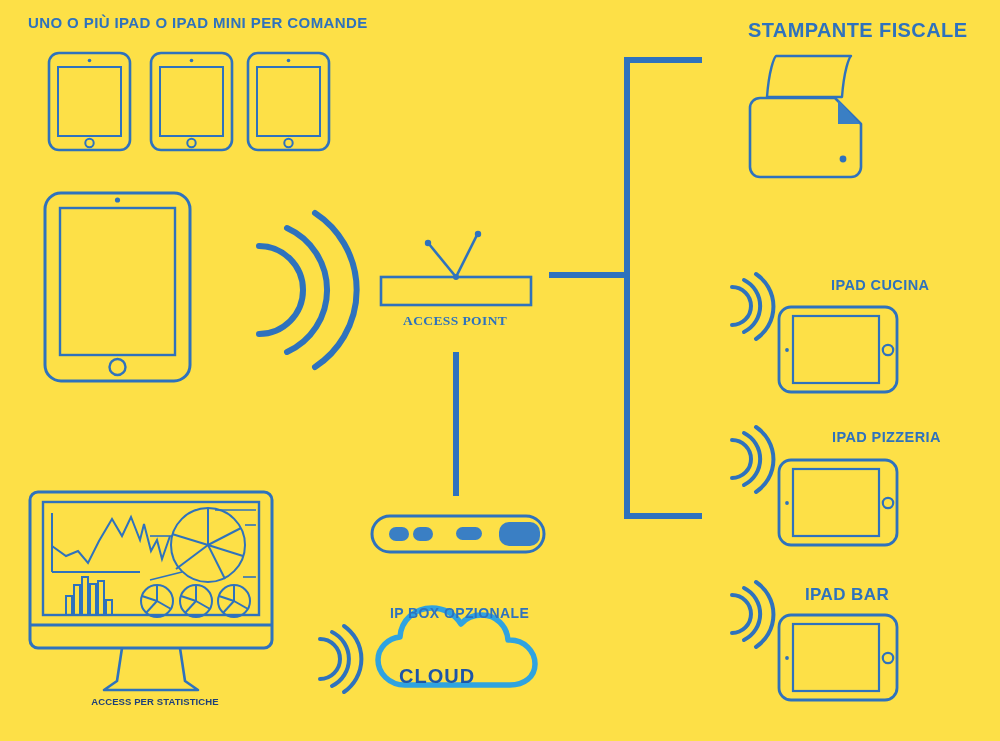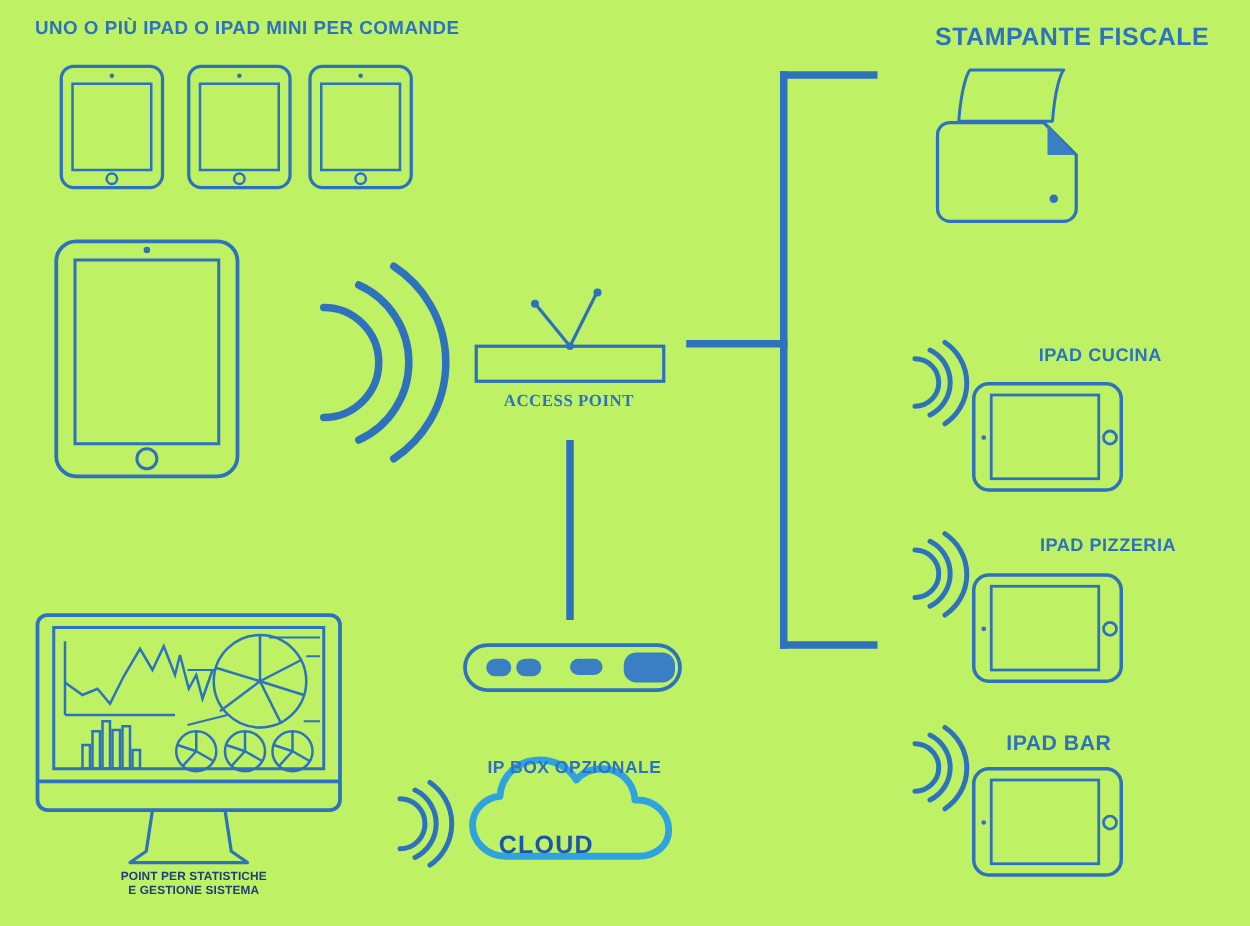--- a/index.html
+++ b/index.html
@@ -11,21 +11,21 @@
   body {
     width: 1000px;
     height: 741px;
     overflow: hidden;
     font-family: "Liberation Sans", sans-serif;
   }
   #stage {
     position: relative;
     width: 1000px;
     height: 741px;
-    background: #bef264;
+    background: #fde047;
   }
   #stage svg.layer {
     position: absolute;
     left: 0;
     top: 0;
     width: 1000px;
     height: 741px;
   }
   .lbl {
     position: absolute;
@@ -288,17 +288,16 @@
 
   <div class="lbl lbl-cucina">IPAD CUCINA</div>
 
   <div class="lbl lbl-pizzeria">IPAD PIZZERIA</div>
 
   <div class="lbl lbl-bar">IPAD BAR</div>
 
   <div class="lbl lbl-cloud">CLOUD</div>
 
   <div class="lbl lbl-stats">
-    <span>POINT PER STATISTICHE</span>
-    <span>E GESTIONE SISTEMA</span>
+    <span>ACCESS PER STATISTICHE</span>
   </div>
 
 </div>
 
 </body></html>

